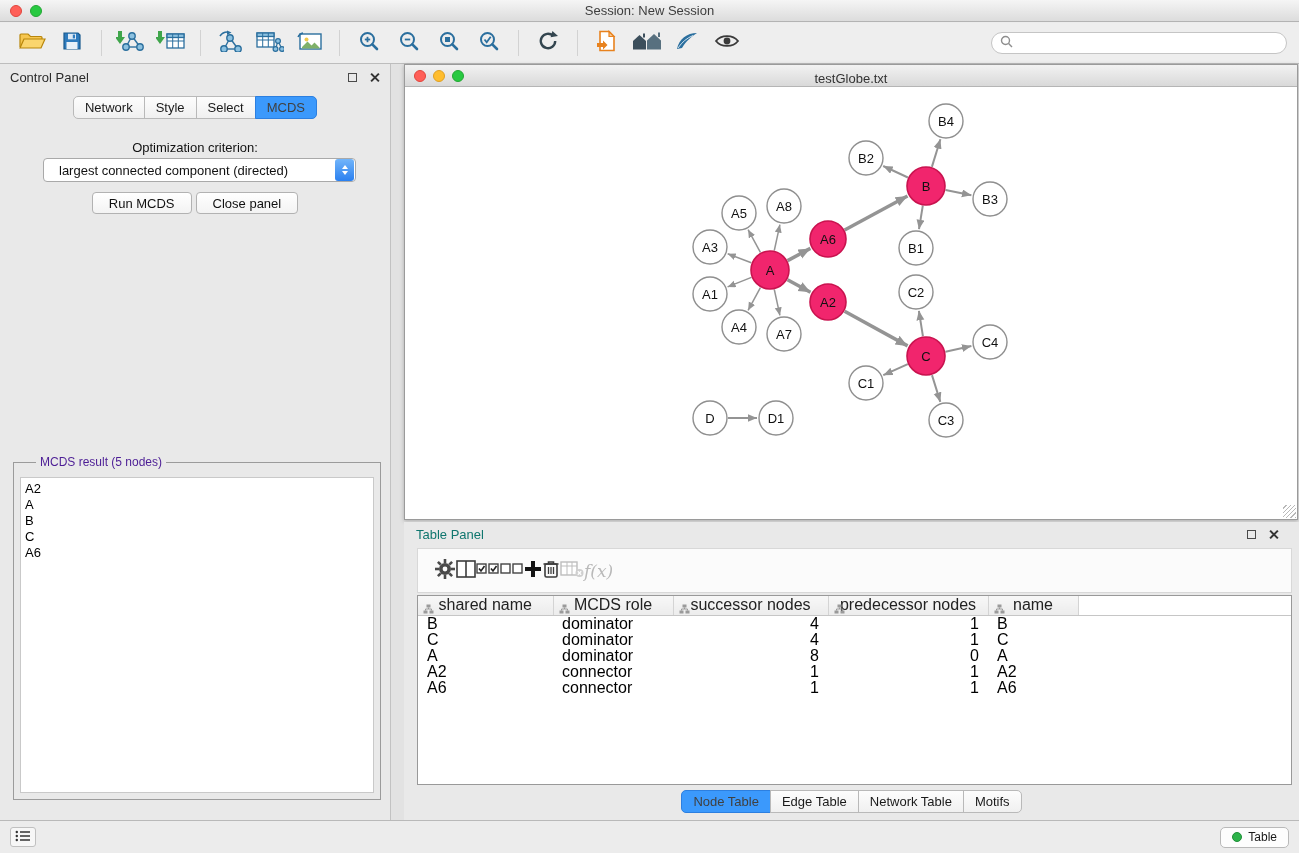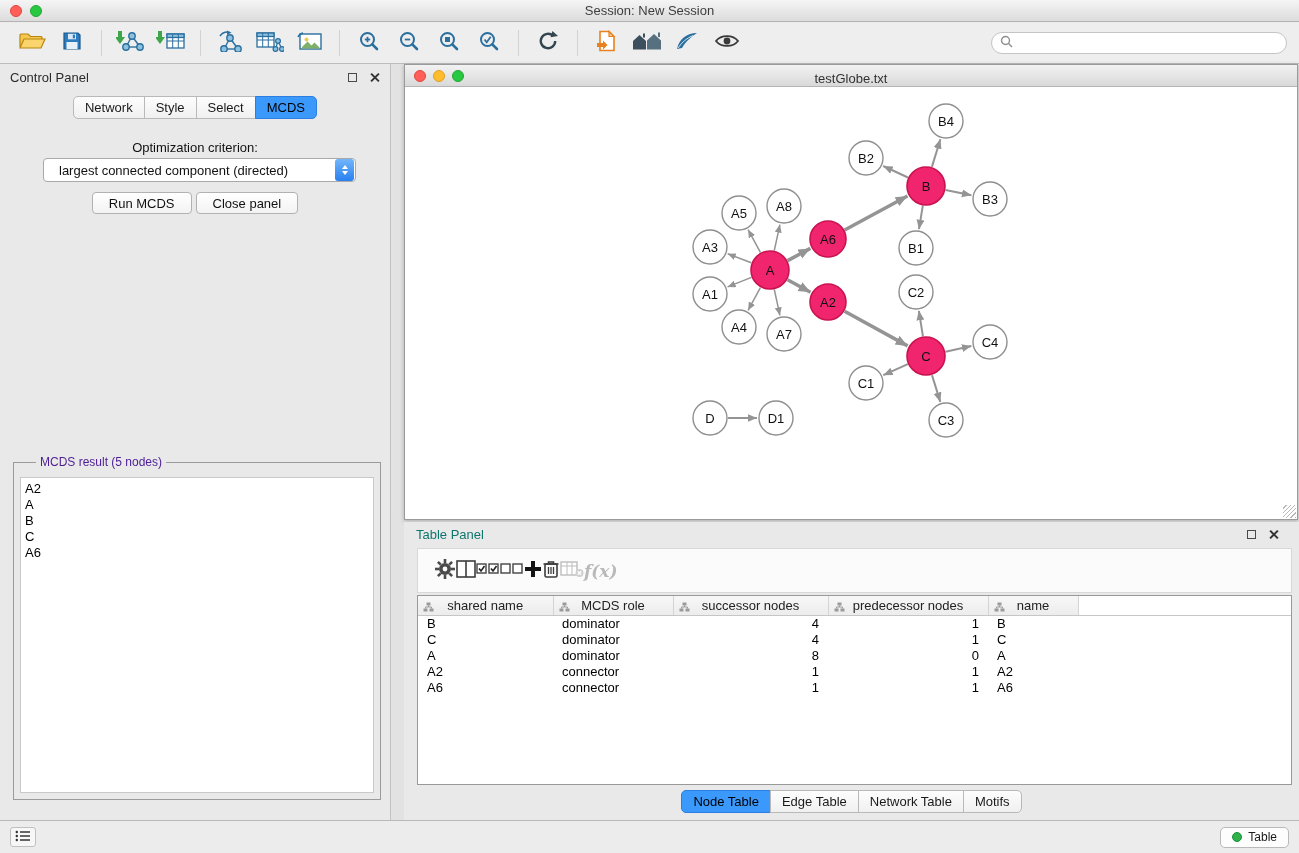--- a/index.html
+++ b/index.html
@@ -39,21 +39,21 @@
   .close-icon::before,.close-icon::after { content:""; position:absolute; left:5px; top:0; width:2px; height:11px;
     background:#333; }
   .close-icon::before { transform:rotate(45deg); }
   .close-icon::after { transform:rotate(-45deg); }
 
   .cp-tabs { position:absolute; top:32px; left:0; right:0; display:flex; justify-content:center; }
   .seg-tab { background:linear-gradient(#fdfdfd,#f0f0f0); border:1px solid #b9b9b9; margin-left:-1px;
     padding:3px 11px; font-size:13px; color:#1a1a1a; white-space:nowrap; }
   .seg-tab:first-child { border-radius:5px 0 0 5px; margin-left:0; }
   .seg-tab:last-child { border-radius:0 5px 5px 0; }
-  .seg-tab.active { background:#3b99fc; border-color:#2c7fe0; color:#000000; }
+  .seg-tab.active { background:#3b99fc; border-color:#2c7fe0; color:#404040; }
 
   .opt-label { position:absolute; top:76px; left:0; right:0; text-align:center; font-size:13px; color:#111; }
   .combo { position:absolute; top:94px; left:43px; width:313px; height:24px; background:#fff;
     border:1px solid #a9a9a9; border-radius:4px; display:flex; align-items:center; overflow:hidden; }
   .combo-text { flex:1; font-size:13px; padding-left:4px; color:#111; white-space:nowrap;margin-left:11px; }
   .combo-btn { width:19px; height:22px; margin-right:1px; border-radius:3px;
     background:linear-gradient(#72b5fa,#2a80f0); display:flex; flex-direction:column; align-items:center;
     justify-content:center; }
   .tri { width:0; height:0; border-left:3.5px solid transparent; border-right:3.5px solid transparent; }
   .tri.up { border-bottom:4.5px solid #fff; margin-bottom:2.5px; }
@@ -82,27 +82,27 @@
   .nw-canvas { position:absolute; top:22px; left:0; right:0; bottom:0; background:#fff; overflow:hidden; }
   #network-svg text { font:13px "Liberation Sans",sans-serif; fill:#111; }
   .resize-grip { position:absolute; right:1px; bottom:1px; width:13px; height:13px;
     background:repeating-linear-gradient(135deg, transparent, transparent 2px, #b9b9b9 2px, #b9b9b9 3px); }
 
   
   .table-panel { position:absolute; left:13px; right:0; top:458px; bottom:0; background:#e9e9e9; }
   .tp-header { position:absolute; top:0; left:0; right:8px; height:24px; display:flex; align-items:center;
     padding:0 12px; font-size:13px; color:#0f766e; }
   .tp-toolbar { position:absolute; top:26px; left:13px; right:7px; height:45px; background:#fbfbfb;
-    border:1px solid #d8d8d8; display:flex; align-items:center; padding:0 16px;font-weight:bold; }
+    border:1px solid #d8d8d8; display:flex; align-items:center; padding:0 16px; }
   .tp-tool { display:flex; align-items:center; justify-content:center; }
   .fx-label { font-family:"DejaVu Serif",serif; font-style:italic; font-size:17px; color:#b9b9b9; }
 
   .tp-table-wrap { position:absolute; top:73px; left:13px; right:7px; height:190px; background:#fff;
     border:1px solid #999; overflow:hidden; }
-  table.node-table { width:100%; border-collapse:collapse; table-layout:fixed; font-size:13px; }
+  table.node-table { width:100%; border-collapse:collapse; table-layout:fixed; font-size:16px; }
   table.node-table th { position:relative; height:19px; background:linear-gradient(#f7f7f7,#ececec);
     border-right:1px solid #d4d4d4; border-bottom:1px solid #c6c6c6; font-weight:normal; color:#222;
     text-align:center; overflow:hidden; white-space:nowrap; }
   table.node-table th.col-fill { background:#fff; border-right:none; }
   .hdr-icon { position:absolute; left:5px; top:4px; }
   table.node-table td { height:16px; line-height:16px; padding:0 9px; color:#000; white-space:nowrap; overflow:hidden; }
   td.a-r { text-align:right; padding-right:14px; }
   td.a-l { text-align:left; }
   .col0 { width:135px; } .col1 { width:120px; } .col2 { width:155px; } .col3 { width:160px; } .col4 { width:90px; }
   .col-fill { width:auto; }

